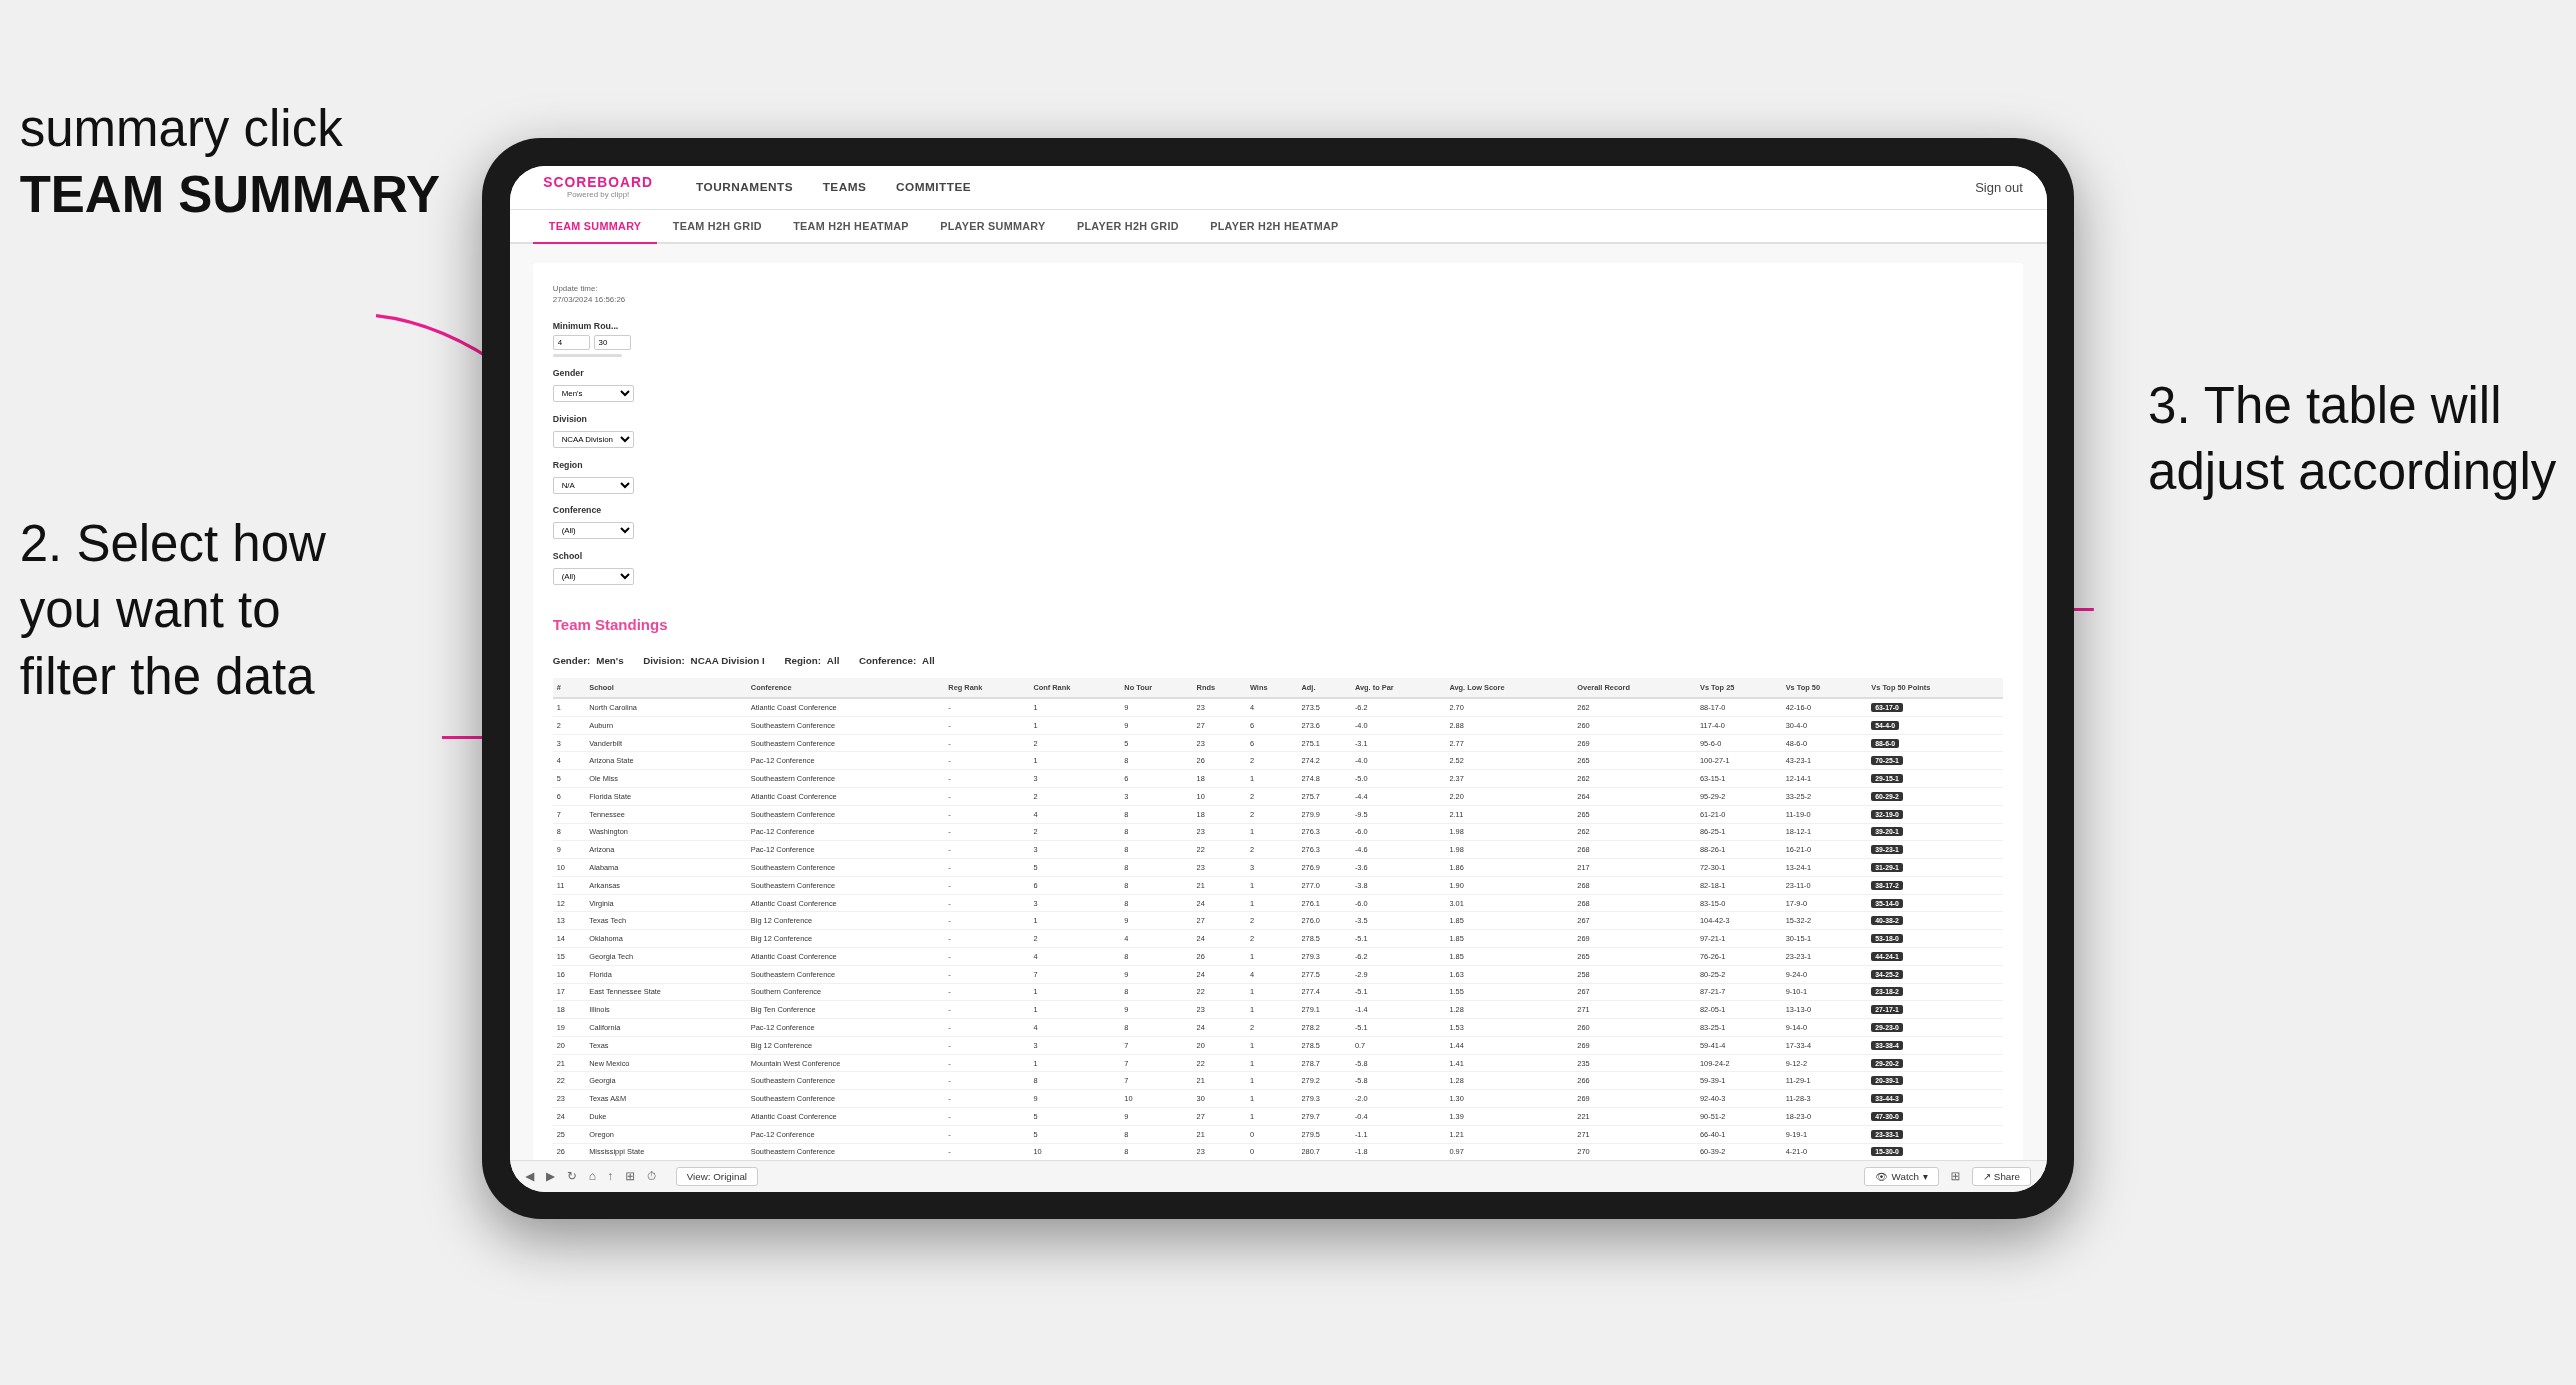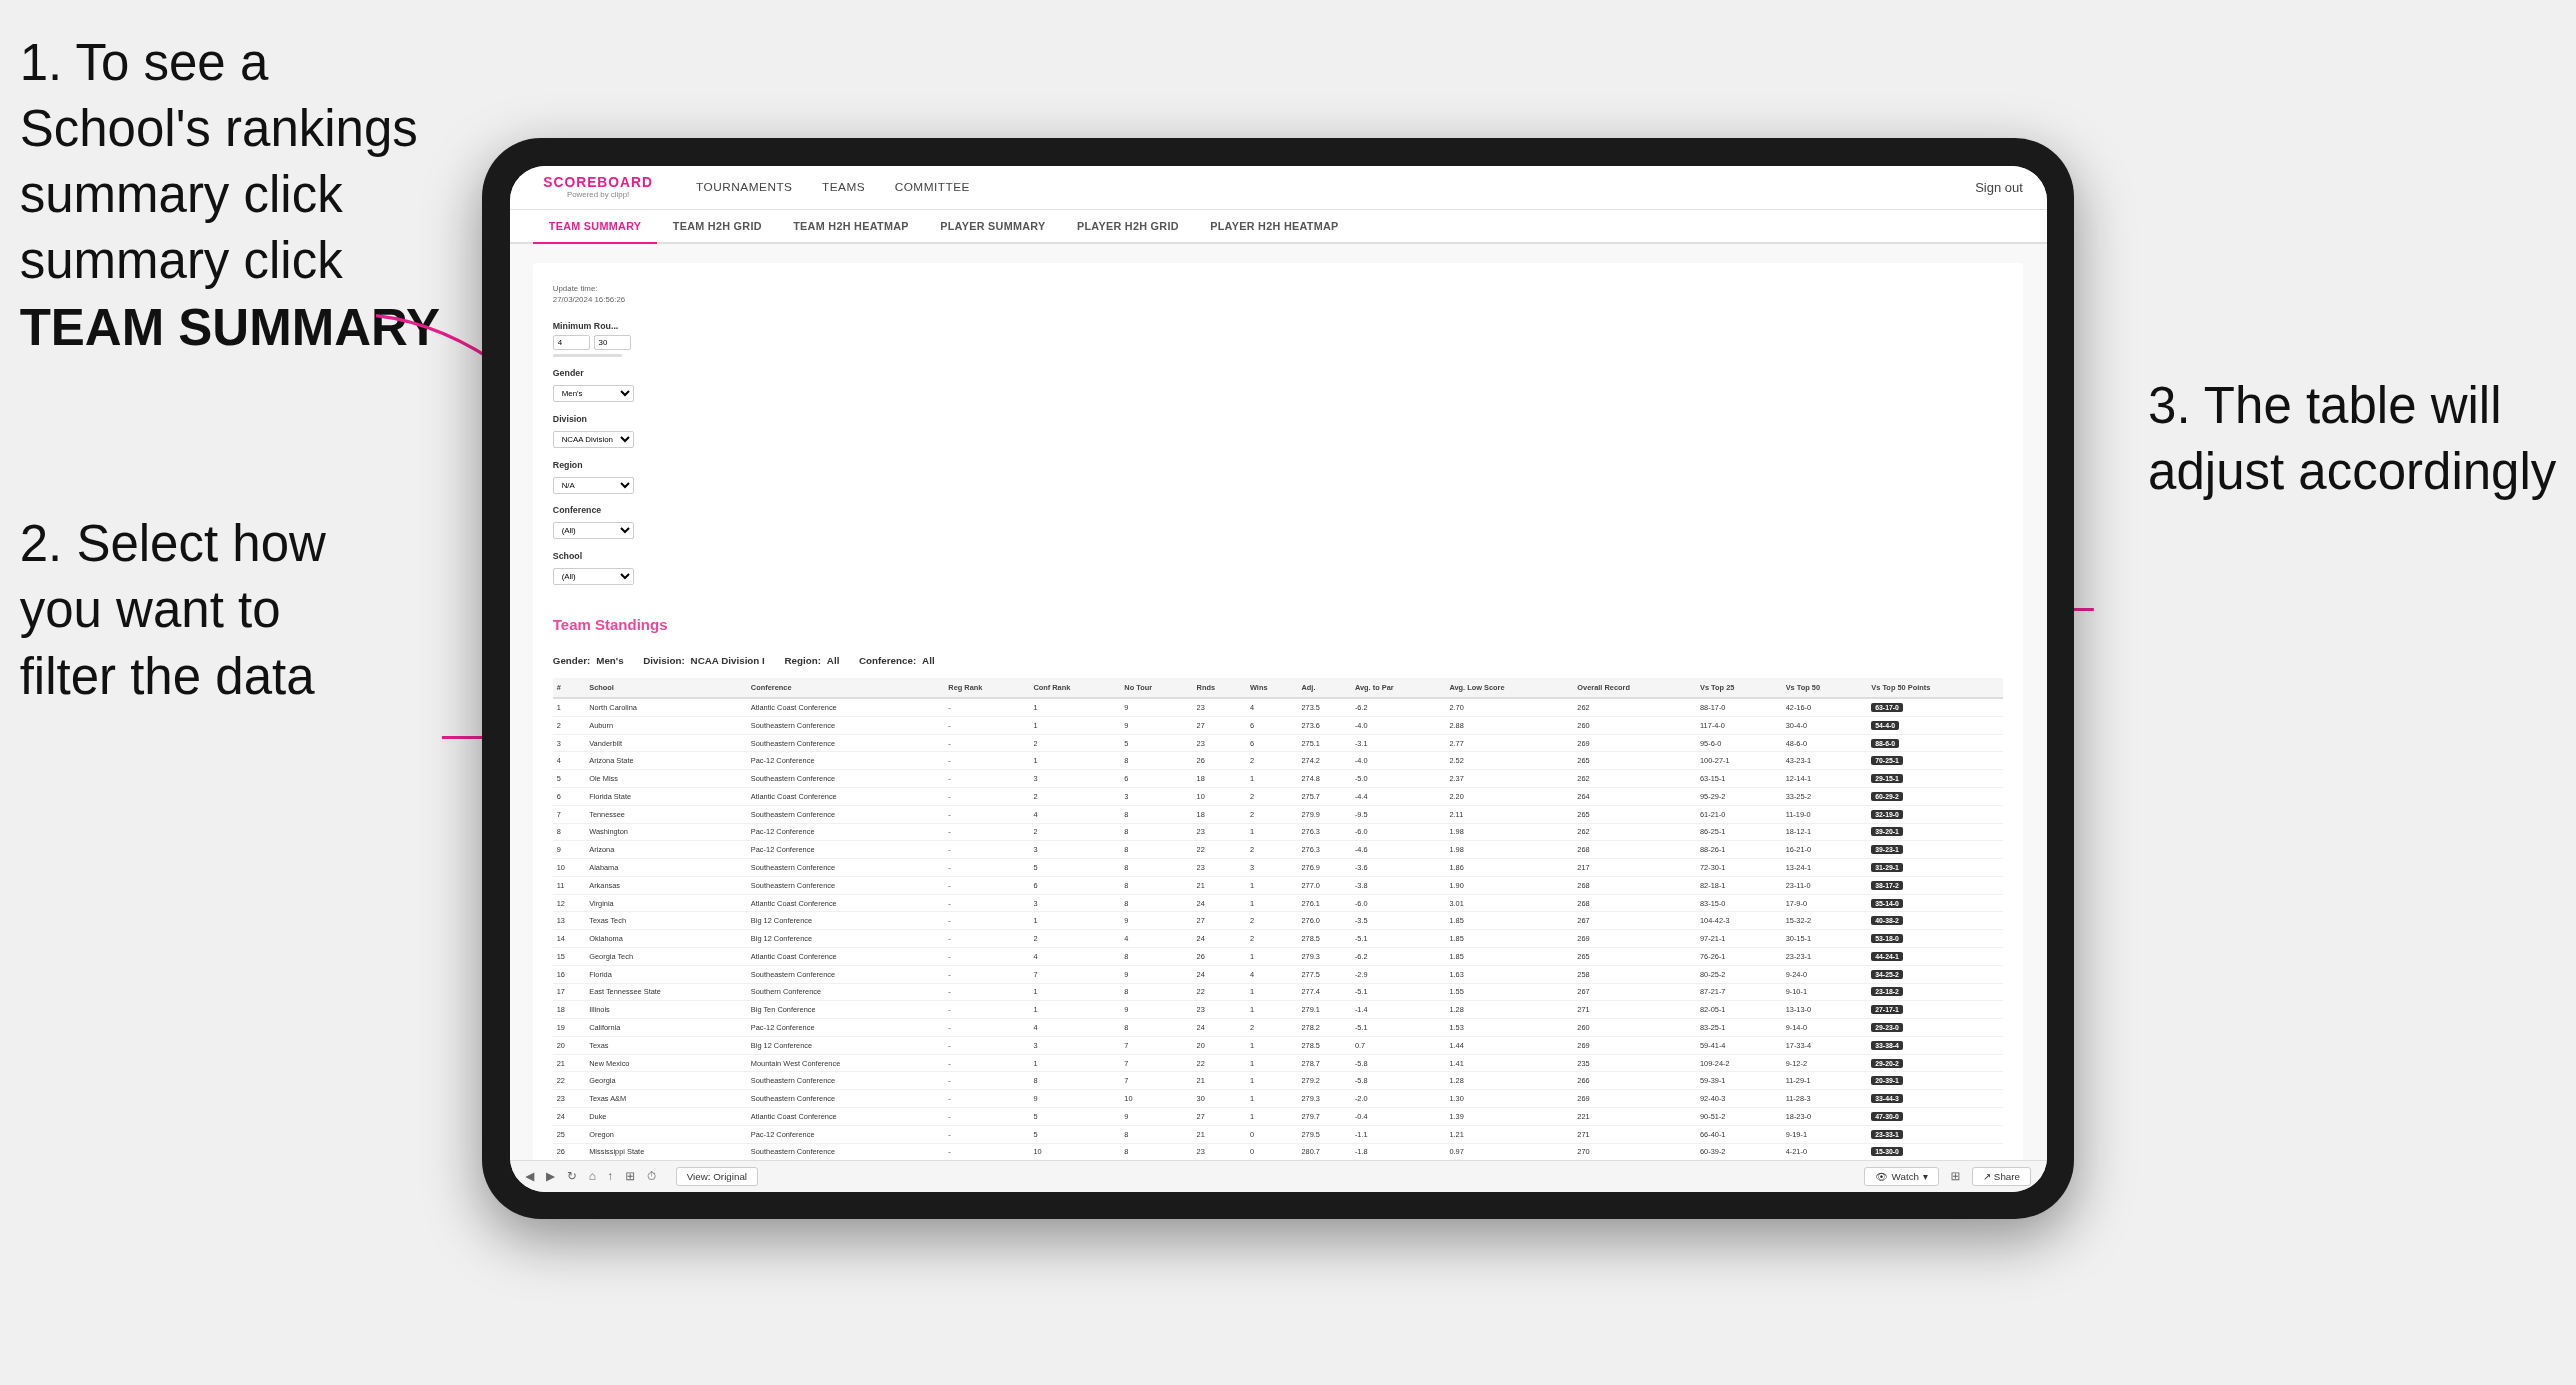--- a/index.html
+++ b/index.html
@@ -106,21 +106,21 @@
       color: #888;
     }
 
     .main-nav {
       display: flex;
       gap: 29.5px;
       flex: 1;
     }
     .nav-item {
       font-size: 11.8px;
-      font-weight: 400;
+      font-weight: 700;
       color: #444;
       letter-spacing: 0.5px;
       cursor: pointer;
       padding: 3.9px 0;
       text-transform: uppercase;
     }
 
     .sign-out {
       font-size: 13px;
       color: #444;
@@ -331,21 +331,21 @@
       font-size: 9.8px;
       color: #333;
       cursor: pointer;
     }
     .toolbar-spacer { flex: 1; }
   </style>
 </head>
 <body>
 
 <div class="instruction-1">
-  <span>1. To see a School's rankings summary click</span><br>
+  <br>
   <span>summary click <strong>TEAM SUMMARY</strong></span>
 </div>
 
 <div class="instruction-2">
   <span>2. Select how</span><br>
   <span>you want to</span><br>
   <span>filter the data</span>
 </div>
 
 <div class="instruction-3">

